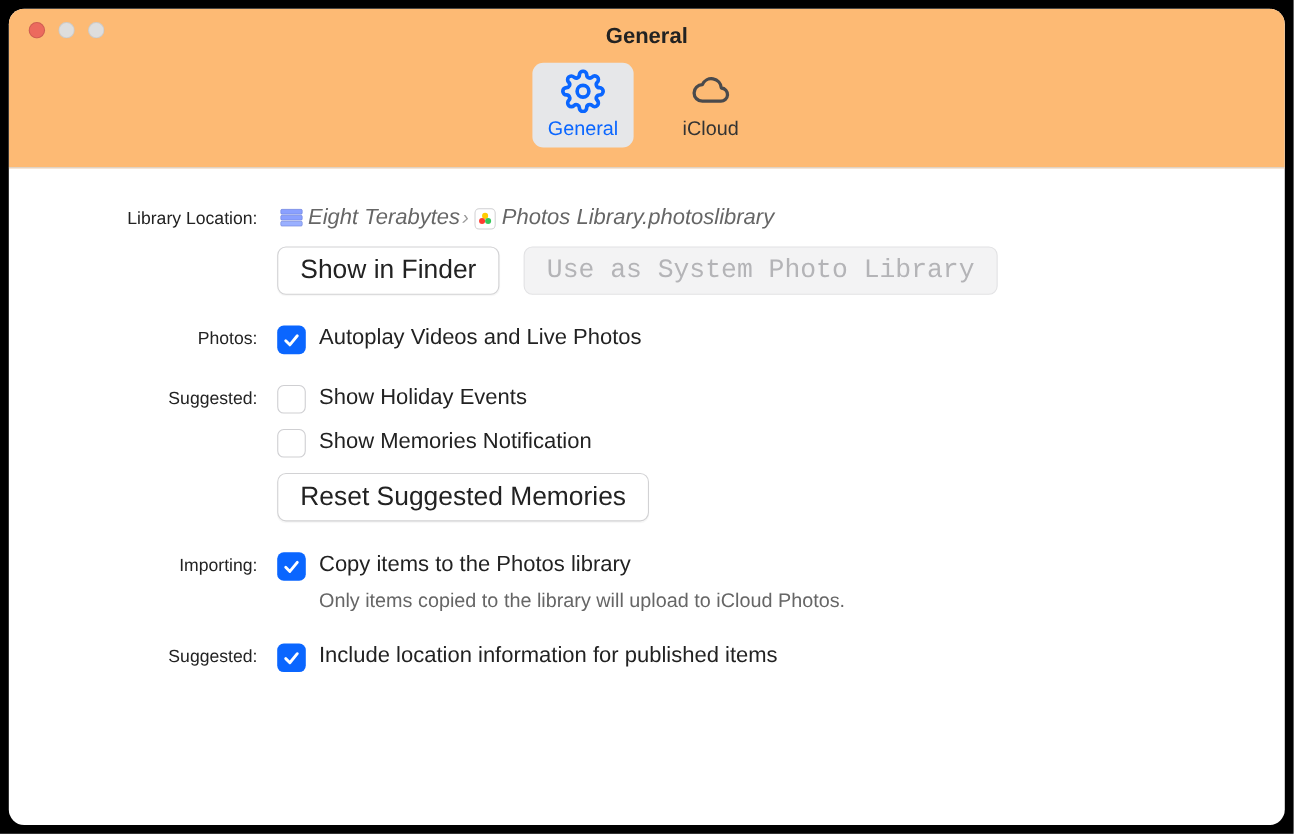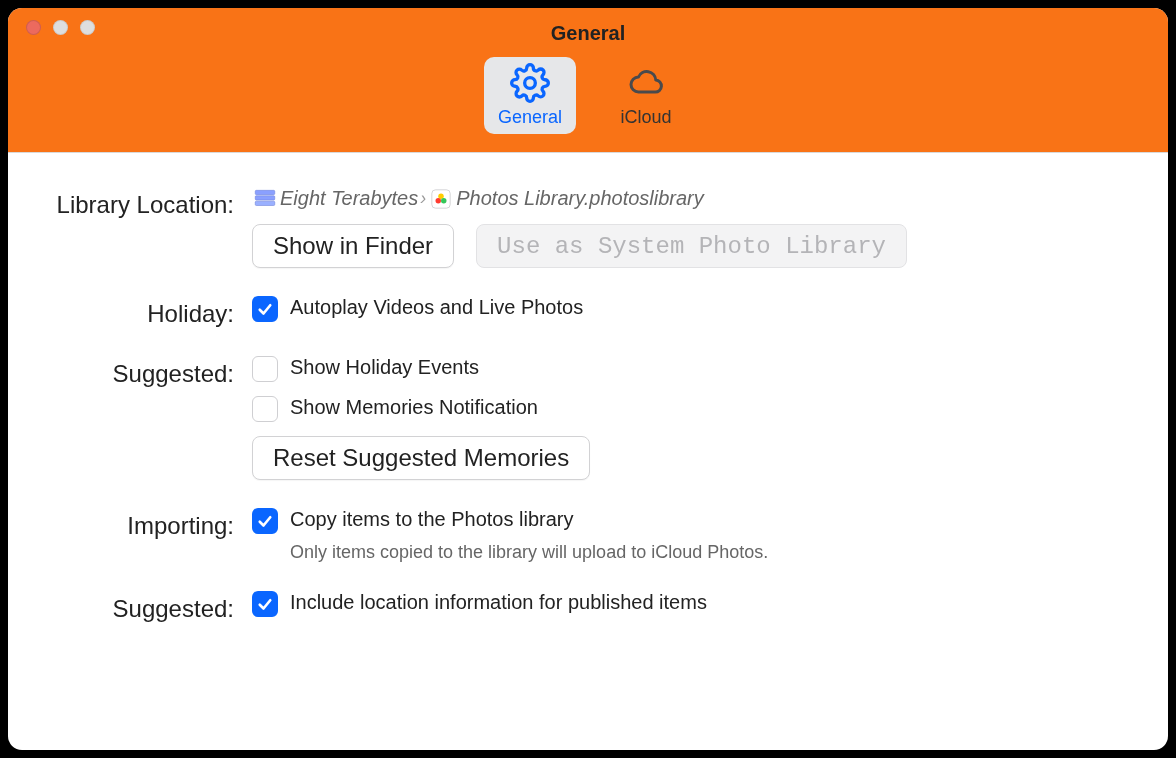--- a/index.html
+++ b/index.html
@@ -15,21 +15,21 @@
     }
     .window {
       width: 1160px;
       height: 742px;
       background: #fff;
       border-radius: 14px;
       overflow: hidden;
       box-shadow: 0 0 0 1px rgba(0,0,0,0.08);
     }
     .titlebar {
-      background: #f97316;
+      background: #fdba74;
       border-bottom: 1px solid #d9d9d9;
       padding: 12px 18px 10px 18px;
     }
     .traffic {
       display: flex;
       gap: 12px;
       position: absolute;
     }
     .dot { width: 15px; height: 15px; border-radius: 50%; }
     .dot.red { background: #ec6a5e; border: 0.5px solid rgba(0,0,0,0.12); }
@@ -65,21 +65,21 @@
       padding: 34px 44px 20px 44px;
     }
     .row {
       display: flex;
       align-items: flex-start;
       margin-bottom: 28px;
     }
     .row-label {
       width: 200px;
       text-align: right;
-      font-size: 24px;
+      font-size: 16px;
       color: #222;
       padding-right: 18px;
       padding-top: 4px;
       flex-shrink: 0;
     }
     .row-body {
       flex: 1;
       display: flex;
       flex-direction: column;
       gap: 14px;
@@ -205,21 +205,21 @@
           <span>Photos Library.photoslibrary</span>
         </div>
         <div class="btn-row">
           <button class="btn">Show in Finder</button>
           <button class="btn disabled">Use as System Photo Library</button>
         </div>
       </div>
     </div>
 
     <div class="row spacer-top">
-      <div class="row-label">Holiday:</div>
+      <div class="row-label">Photos:</div>
       <div class="row-body">
         <div class="check-row">
           <div class="checkbox checked">
             <svg viewBox="0 0 24 24" fill="none" stroke="#fff" stroke-width="3.5" stroke-linecap="round" stroke-linejoin="round">
                 <polyline points="5 13 10 18 19 7"></polyline>
               </svg>
           </div>
           <span class="check-label">Autoplay Videos and Live Photos</span>
         </div>
       </div>

